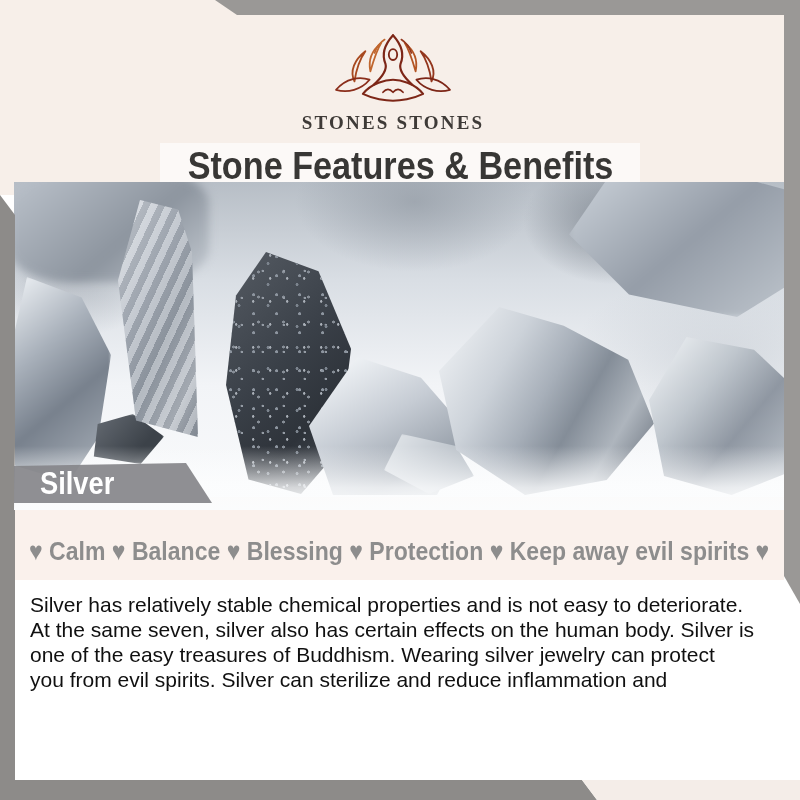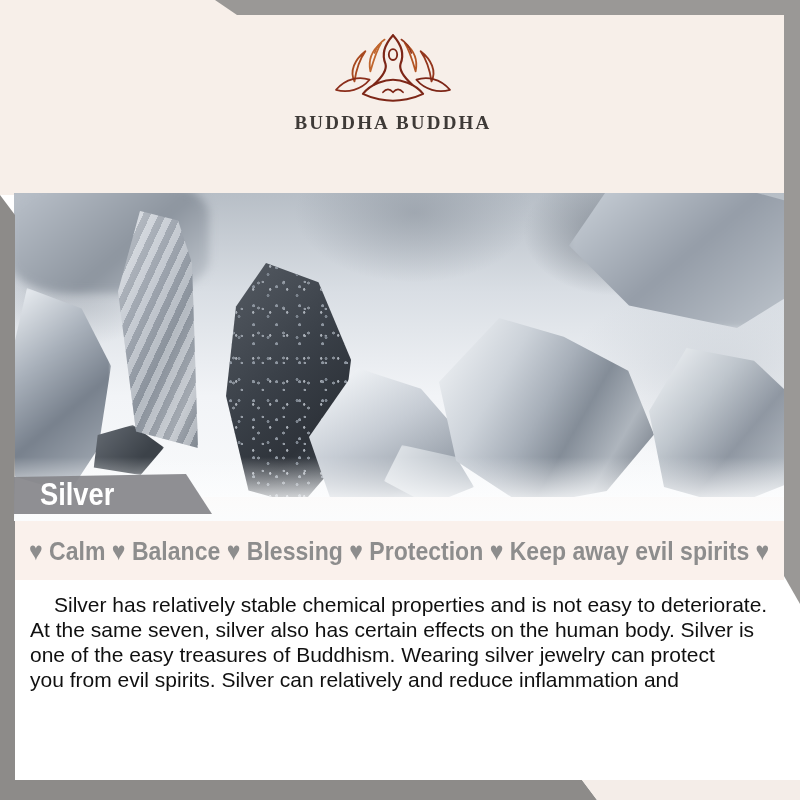--- a/index.html
+++ b/index.html
@@ -11,21 +11,21 @@
   .logo-wrap{position:absolute;left:0;top:28px;width:786px;text-align:center;}
   .brand{position:absolute;left:0;top:112px;width:786px;text-align:center;
          font-family:"Liberation Serif",serif;font-weight:700;font-size:19px;
          letter-spacing:2.2px;color:#3e3a37;}
   .title-band{position:absolute;left:160px;top:143px;width:480px;height:47px;
               background:#fcf9f7;text-align:center;}
   .title-band h1{margin:0;display:inline-block;line-height:47px;font-size:38px;font-weight:700;
                  color:#383735;transform:scaleX(.9);transform-origin:50% 50%;white-space:nowrap;}
 
   
-  .photo{position:absolute;left:14px;top:193px;width:770px;height:328px;overflow:hidden;
+  .photo{position:absolute;left:14px;top:182px;width:770px;height:328px;overflow:hidden;
     background:
       radial-gradient(130px 90px at 78% 12%, rgba(118,126,136,.8), rgba(118,126,136,0) 70%),
       radial-gradient(170px 100px at 52% 6%, rgba(140,148,158,.6), rgba(140,148,158,0) 70%),
       radial-gradient(120px 90px at 8% 28%, rgba(148,155,164,.55), rgba(148,155,164,0) 70%),
       radial-gradient(220px 130px at 92% 55%, rgba(188,195,203,.5), rgba(188,195,203,0) 70%),
       linear-gradient(180deg,#b7bec6 0%,#d9dee4 30%,#f2f4f7 62%,#fafbfc 100%);}
   .photo:after{content:'';position:absolute;left:0;right:0;bottom:0;height:64px;z-index:3;
       background:linear-gradient(180deg,rgba(251,252,253,0) 0%,rgba(252,253,254,.8) 65%,#fbfcfd 100%);}
   .rock{position:absolute;}
   .r1{left:-8px;top:95px;width:105px;height:205px;filter:blur(1.5px);
@@ -117,22 +117,25 @@
       <path d="M90,12 C96,16 100,22 102,28" stroke="#93361d" stroke-width="2"></path>
 
       <path d="M80,7 C71,17 66,29 71,41 C73,48 67,57 57,66" stroke="#7d2617" stroke-width="2.6"></path>
       <path d="M80,7 C89,17 94,29 89,41 C87,48 93,57 103,66" stroke="#7d2617" stroke-width="2.6"></path>
       <ellipse cx="80" cy="30" rx="5" ry="6.5" stroke="#7d2617" stroke-width="2.2"></ellipse>
       <path d="M44,77 C54,64 72,60 80,60 C88,60 106,64 116,77 C104,83 88,85 80,85 C72,85 56,83 44,77 Z" stroke="#7d2617" stroke-width="2.4"></path>
       <path d="M68,75 Q74,68 80,75 Q86,68 92,75" stroke="#7d2617" stroke-width="2"></path>
     </svg>
   </div>
 
-  <div class="brand">BUDDHA BUDDHA</div>
+  <div class="brand">STONES STONES</div>
 
+  <div class="title-band">
+    <h1>Stone Features &amp; Benefits</h1>
+  </div>
 
   <div class="photo">
     <div class="rock r8"></div>
     <div class="rock r7"></div>
     <div class="rock r1"></div>
     <div class="rock r10"></div>
     <div class="rock r2"></div>
     <div class="rock r3"></div>
     <div class="rock r4"></div>
     <div class="rock r9"></div>
@@ -144,24 +147,24 @@
   </div>
 
   <div class="benefits">
     <div class="benefits-inner">
       <span style="transform-origin: 0px 50%; transform: scaleX(0.886228);">♥ Calm ♥ Balance ♥ Blessing ♥ Protection ♥ Keep away evil spirits ♥</span>
     </div>
   </div>
 
   <div class="description">
     <div class="desc-text">
-      <div class="desc-line"><span style="transform-origin: 0px 50%; transform: scaleX(1); margin-left: 24px;">Silver has relatively stable chemical properties and is not easy to deteriorate.</span></div>
+      <div class="desc-line"><span style="transform-origin: 0px 50%; transform: scaleX(1);">Silver has relatively stable chemical properties and is not easy to deteriorate.</span></div>
       <div class="desc-line"><span style="transform-origin: 0px 50%; transform: scaleX(1);">At the same seven, silver also has certain effects on the human body. Silver is</span></div>
       <div class="desc-line"><span style="transform-origin: 0px 50%; transform: scaleX(1);">one of the easy treasures of Buddhism. Wearing silver jewelry can protect</span></div>
-      <div class="desc-line"><span style="transform-origin: 0px 50%; transform: scaleX(1);">you from evil spirits. Silver can relatively and reduce inflammation and</span></div>
+      <div class="desc-line"><span style="transform-origin: 0px 50%; transform: scaleX(1);">you from evil spirits. Silver can sterilize and reduce inflammation and</span></div>
     </div>
   </div>
 
   <div class="frame frame-top"></div>
   <div class="frame frame-right"></div>
   <div class="frame frame-left"></div>
   <div class="frame frame-bottom"></div>
   <div class="corner-beige"></div>
 
 </div>

